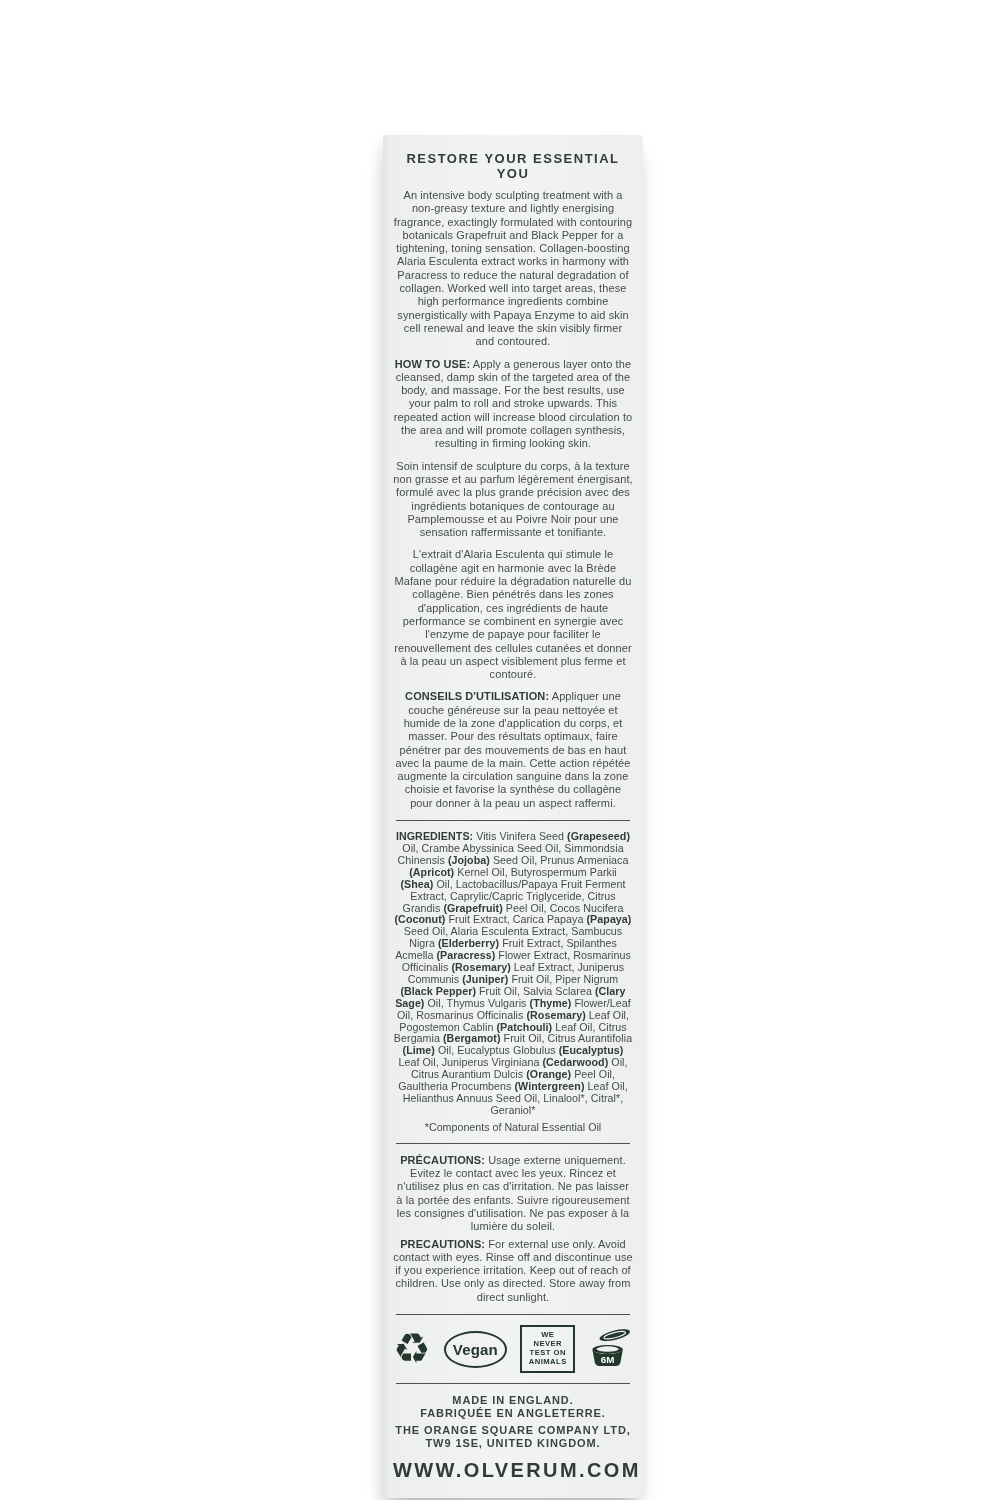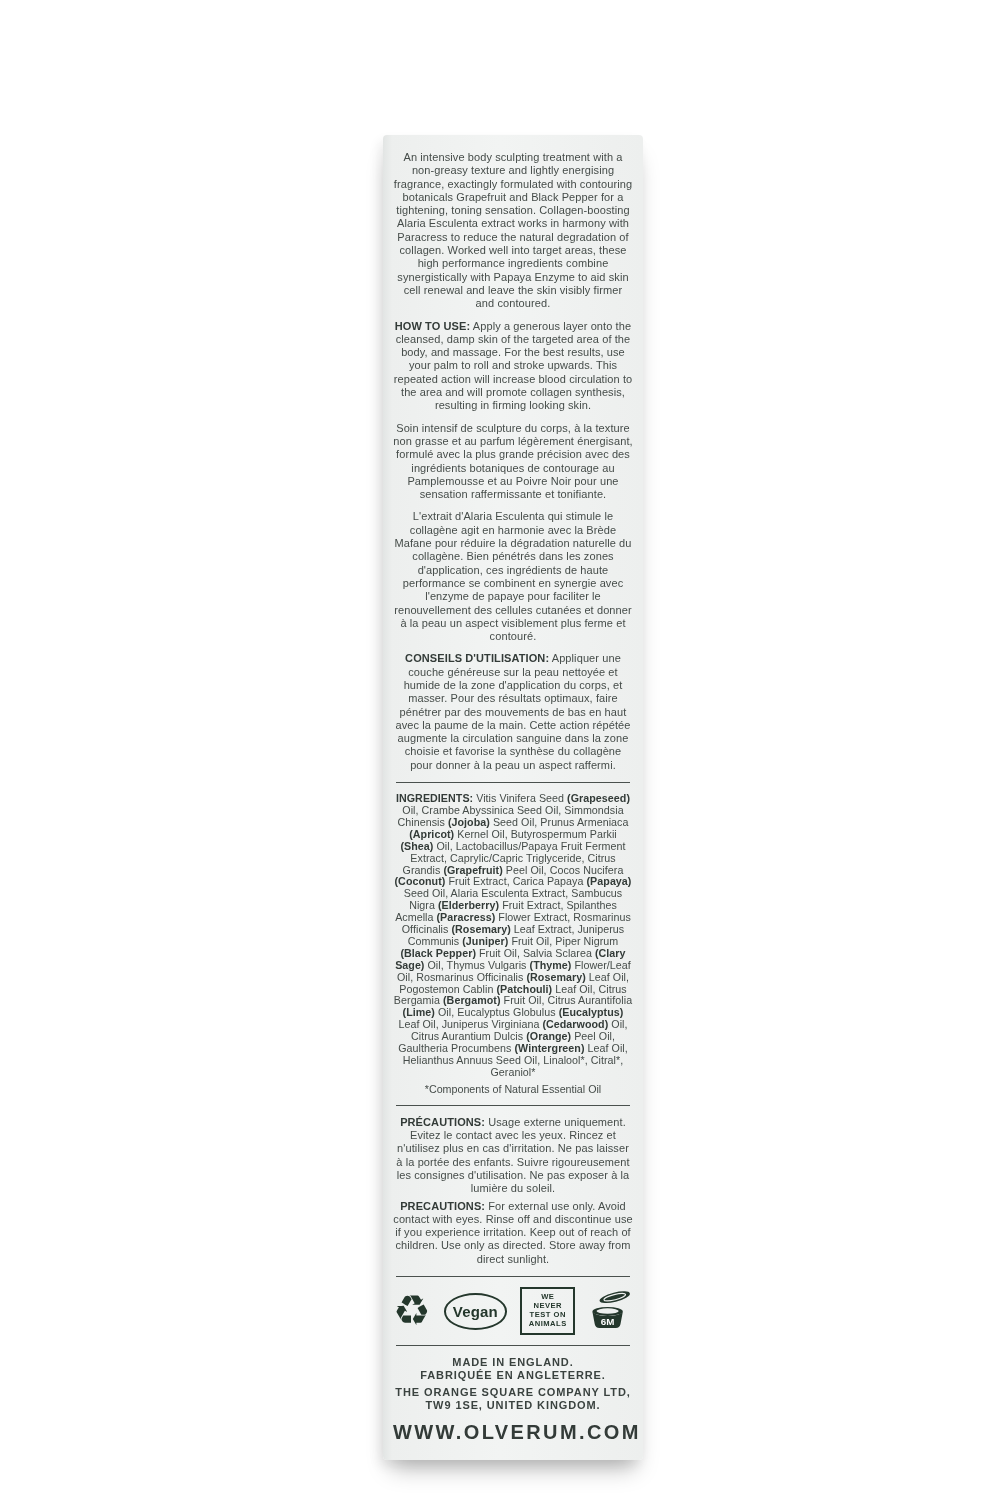--- a/index.html
+++ b/index.html
@@ -35,20 +35,21 @@
   .footer-line{font-size:11px;font-weight:700;letter-spacing:.9px;line-height:13px;color:#3a423f;}
   .footer-gap{height:4px;}
   .site{font-size:20px;font-weight:600;letter-spacing:2.4px;color:#333b38;margin-top:9px;}
 </style>
 </head>
 <body>
 
 <div class="box">
   <div class="content">
 
+    <h1 class="h-en">RESTORE YOUR ESSENTIAL YOU</h1>
     <p class="body">An intensive body sculpting treatment with a non-greasy texture and lightly energising fragrance, exactingly formulated with contouring botanicals Grapefruit and Black Pepper for a tightening, toning sensation. Collagen-boosting Alaria Esculenta extract works in harmony with Paracress to reduce the natural degradation of collagen. Worked well into target areas, these high performance ingredients combine synergistically with Papaya Enzyme to aid skin cell renewal and leave the skin visibly firmer and contoured.</p>
 
     <p class="body"><b>HOW TO USE:</b><span> Apply a generous layer onto the cleansed, damp skin of the targeted area of the body, and massage. For the best results, use your palm to roll and stroke upwards. This repeated action will increase blood circulation to the area and will promote collagen synthesis, resulting in firming looking skin.</span></p>
 
     <p class="body">Soin intensif de sculpture du corps, à la texture non grasse et au parfum légèrement énergisant, formulé avec la plus grande précision avec des ingrédients botaniques de contourage au Pamplemousse et au Poivre Noir pour une sensation raffermissante et tonifiante.</p>
     <p class="body">L'extrait d'Alaria Esculenta qui stimule le collagène agit en harmonie avec la Brède Mafane pour réduire la dégradation naturelle du collagène. Bien pénétrés dans les zones d'application, ces ingrédients de haute performance se combinent en synergie avec l'enzyme de papaye pour faciliter le renouvellement des cellules cutanées et donner à la peau un aspect visiblement plus ferme et contouré.</p>
 
     <p class="body"><b>CONSEILS D'UTILISATION:</b><span> Appliquer une couche généreuse sur la peau nettoyée et humide de la zone d'application du corps, et masser. Pour des résultats optimaux, faire pénétrer par des mouvements de bas en haut avec la paume de la main. Cette action répétée augmente la circulation sanguine dans la zone choisie et favorise la synthèse du collagène pour donner à la peau un aspect raffermi.</span></p>
 
     <hr class="rule">

